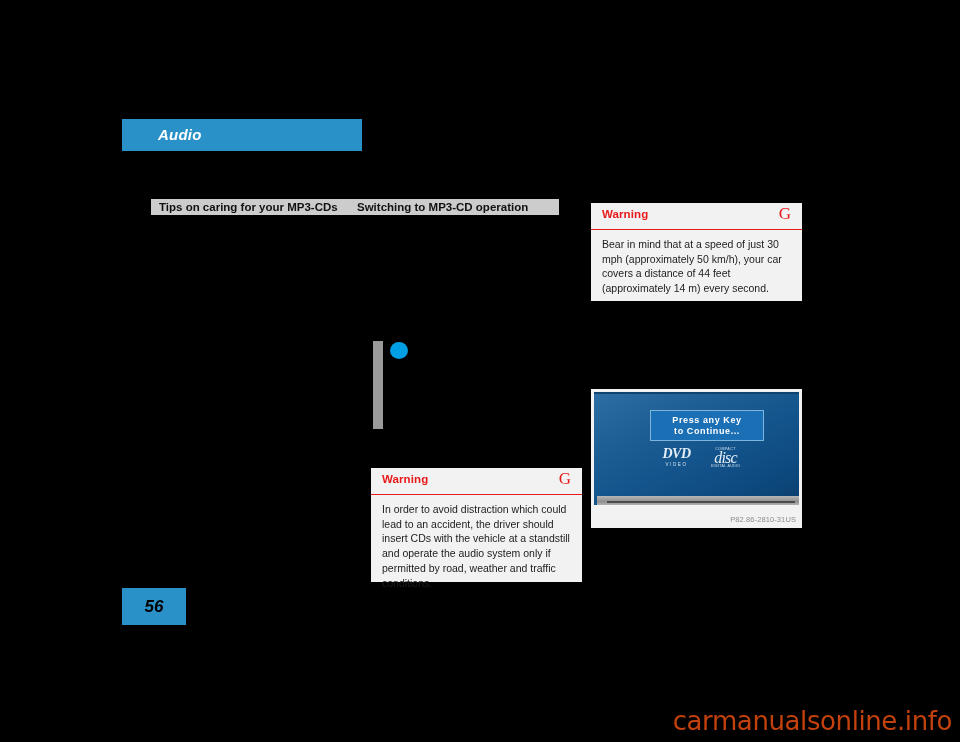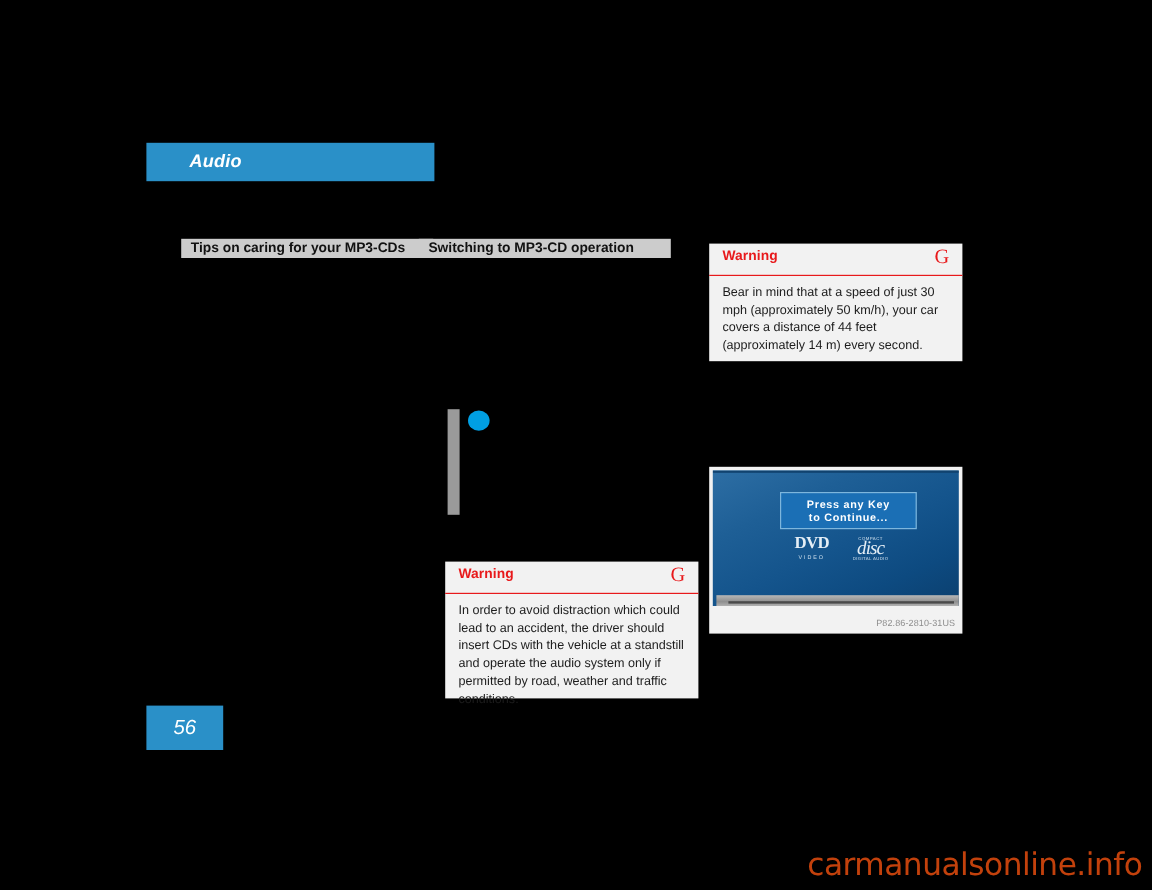--- a/index.html
+++ b/index.html
@@ -197,20 +197,21 @@
     gap: 10px;
   }
   .logo-dvd {
     width: 42px;
     text-align: center;
   }
   .logo-dvd .dvd-word {
     font-family: "Liberation Serif", serif;
     font-size: 14px;
     font-weight: bold;
+    font-style: italic;
     color: #e4eef6;
     line-height: 14px;
     letter-spacing: -0.5px;
   }
   .logo-dvd .dvd-sub {
     font-size: 4.5px;
     letter-spacing: 1.6px;
     color: #cfe0ee;
     line-height: 6px;
     margin-top: 1px;
@@ -275,23 +276,23 @@
     height: 37px;
     background: #2a90c8;
   }
   .page-number {
     position: absolute;
     left: 0;
     top: 9px;
     width: 64px;
     text-align: center;
     font-size: 17px;
-    font-weight: normal;
+    font-weight: bold;
     font-style: italic;
-    color: #ffffff;
+    color: #000000;
   }
 
   
   .watermark {
     position: absolute;
     right: 8px;
     top: 706px;
     font-size: 26px;
     color: #c2410c;
     letter-spacing: -0.4px;

